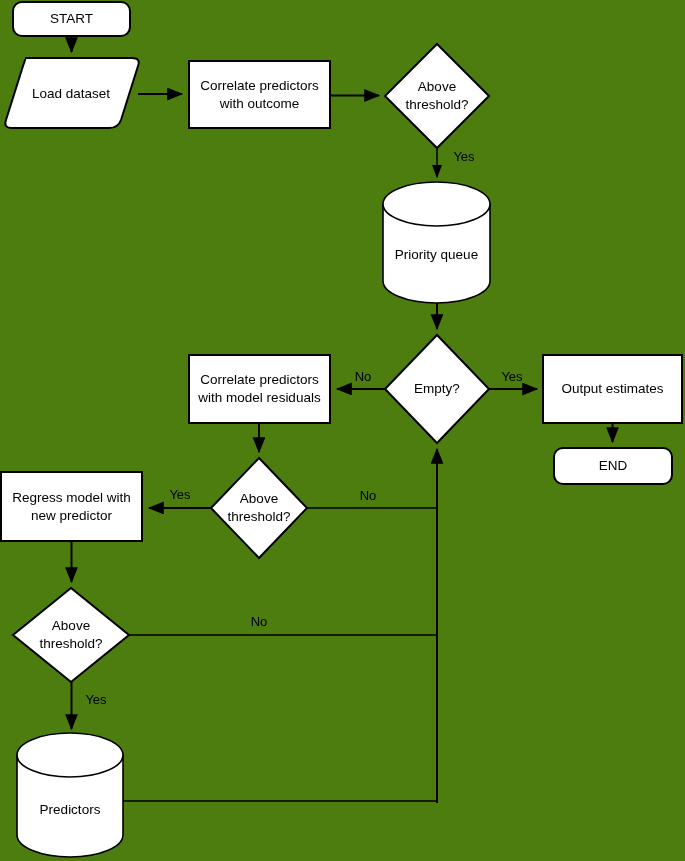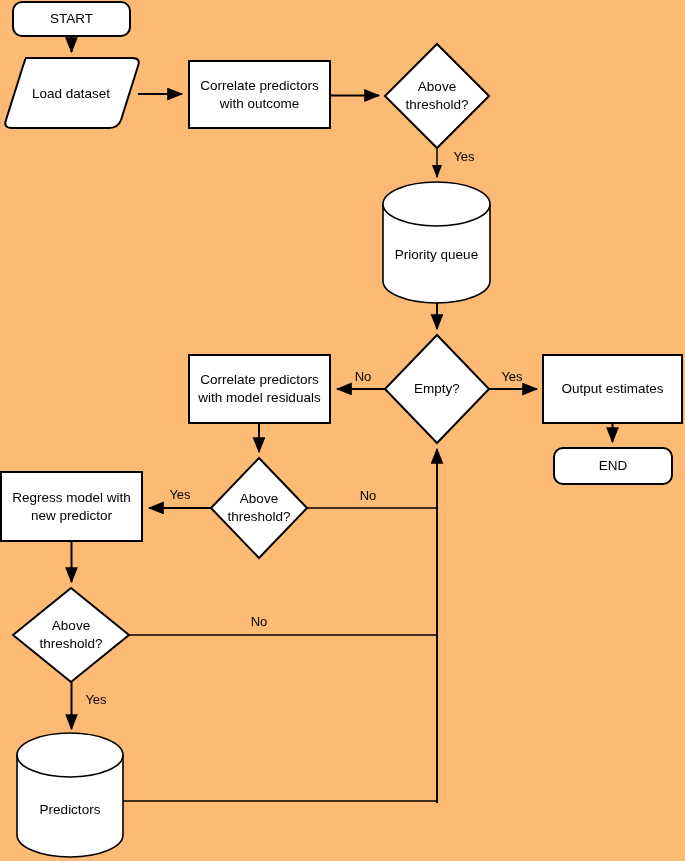--- a/index.html
+++ b/index.html
@@ -4,21 +4,21 @@
 <style>
   html, body {
     margin: 0;
     padding: 0;
     background: #ffffff;
   }
   #diagram-root {
     position: relative;
     width: 685px;
     height: 861px;
-    background: #fdba74;
+    background: #4d7c0f;
     font-family: "Liberation Sans", sans-serif;
   }
   svg#flowchart {
     display: block;
     width: 685px;
     height: 861px;
   }
   .shape {
     fill: #ffffff;
     stroke: #000000;

